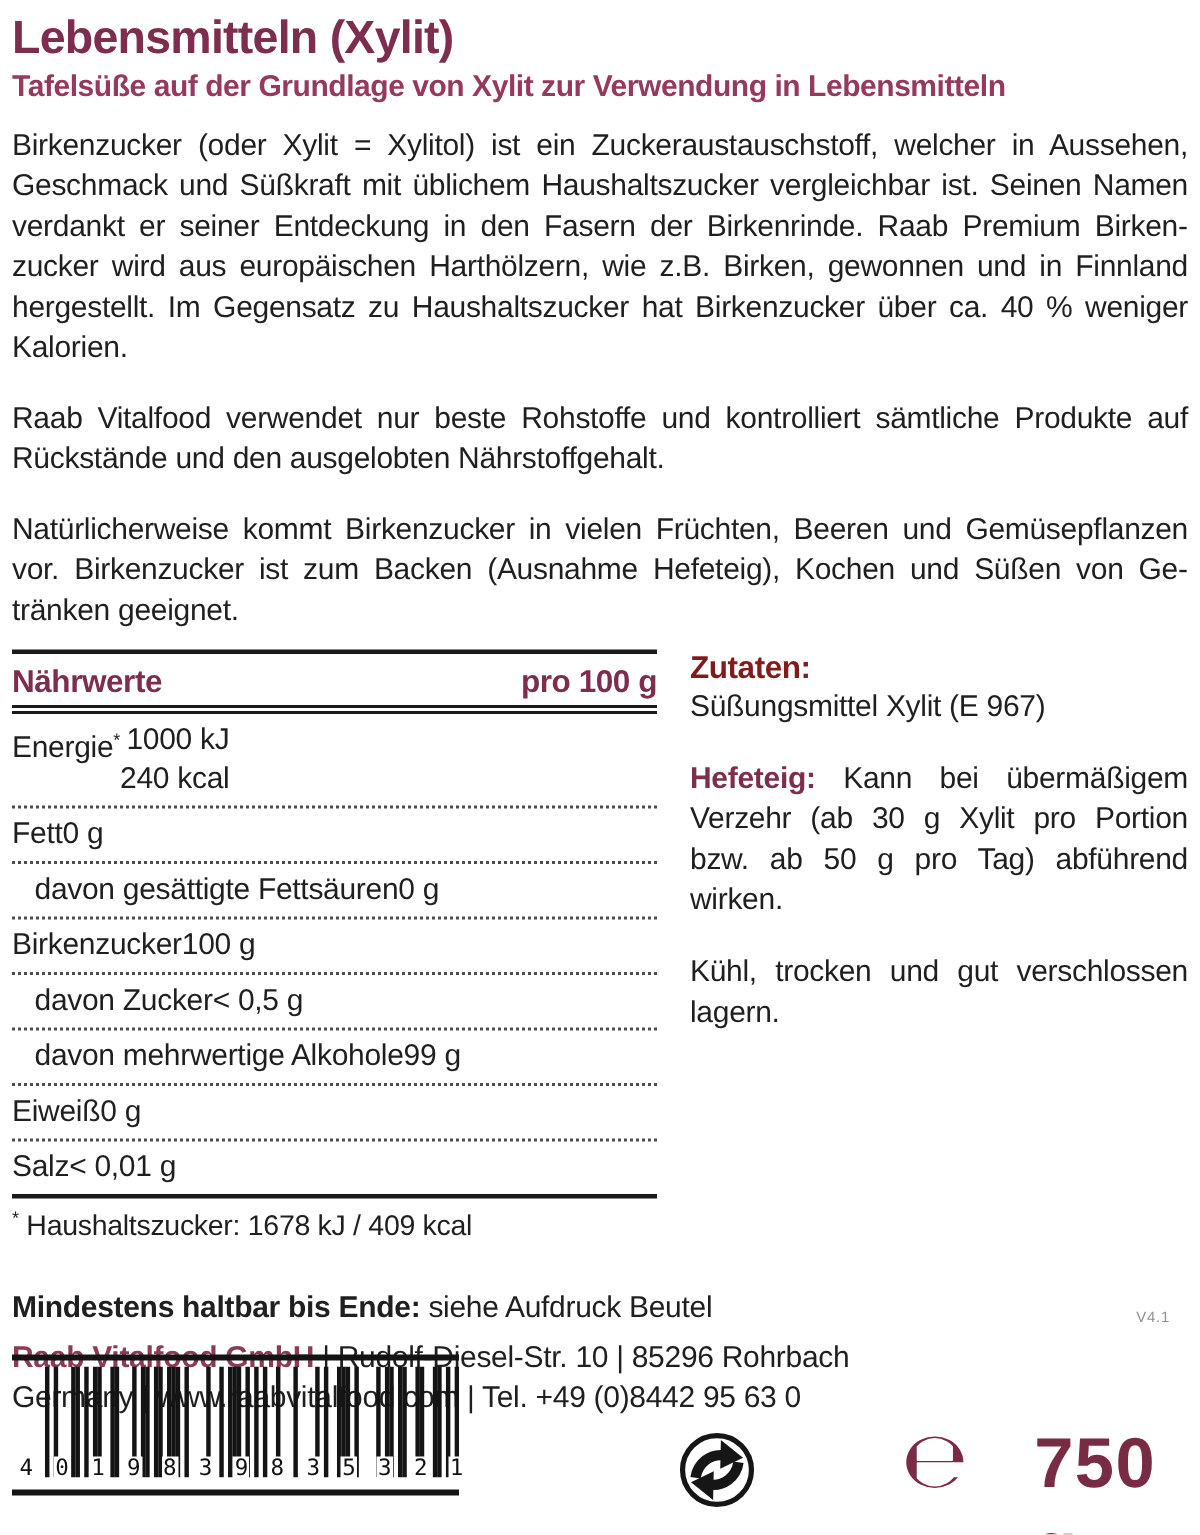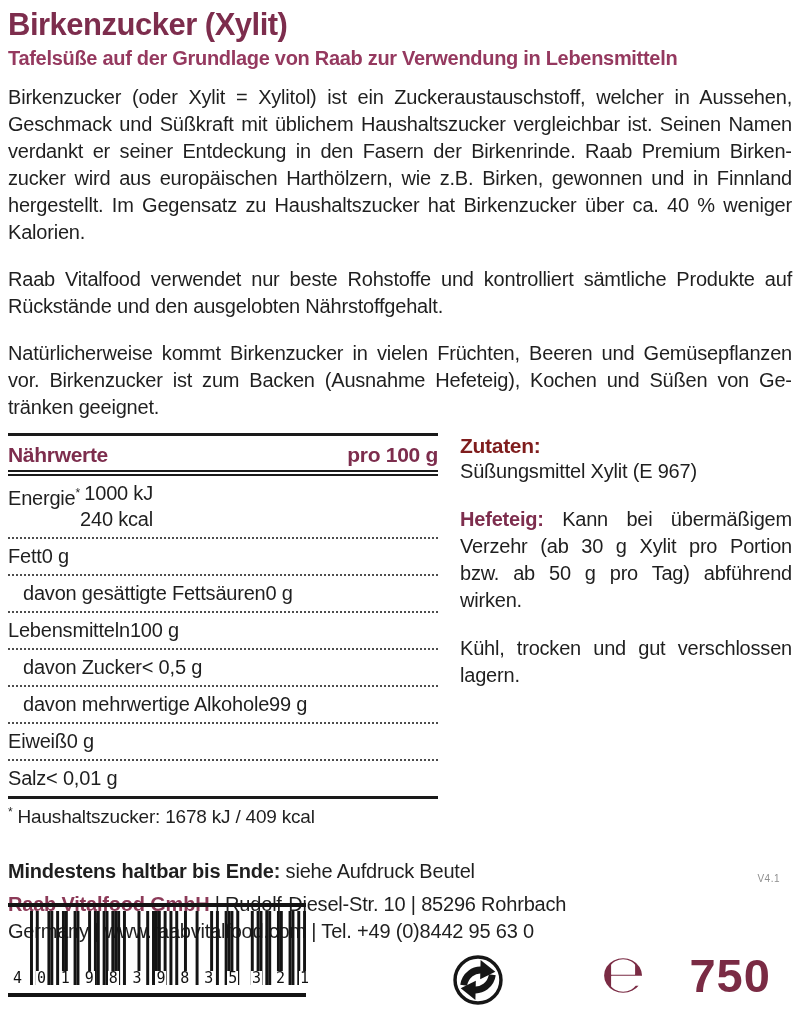--- a/index.html
+++ b/index.html
@@ -107,22 +107,22 @@
     margin-left:44px;
     font-size:47px;line-height:56px;font-weight:bold;
     letter-spacing:1px;color:#7a2b44;
   }
 </style>
 </head>
 <body>
 
 <div class="label">
 
-  <h1 class="title">Birkenzucker (Xylit)</h1>
-  <h2 class="subtitle">Tafelsüße auf der Grundlage von Raab zur Verwendung in Lebensmitteln</h2>
+  <h1 class="title">Lebensmitteln (Xylit)</h1>
+  <h2 class="subtitle">Tafelsüße auf der Grundlage von Xylit zur Verwendung in Lebensmitteln</h2>
 
   <p class="para">Birkenzucker (oder Xylit = Xylitol) ist ein Zuckeraustauschstoff, welcher in Aussehen, Geschmack und Süßkraft mit üblichem Haushaltszucker vergleichbar ist. Seinen Namen verdankt er seiner Entdeckung in den Fasern der Birkenrinde. Raab Premium Birken­zucker wird aus europäischen Harthölzern, wie z.B. Birken, gewonnen und in Finnland hergestellt. Im Gegensatz zu Haushaltszucker hat Birkenzucker über ca. 40 % weniger Kalorien.</p>
   <p class="para">Raab Vitalfood verwendet nur beste Rohstoffe und kontrolliert sämtliche Produkte auf Rückstände und den ausgelobten Nährstoffgehalt.</p>
   <p class="para">Natürlicherweise kommt Birkenzucker in vielen Früchten, Beeren und Gemüsepflanzen vor. Birkenzucker ist zum Backen (Ausnahme Hefeteig), Kochen und Süßen von Ge­tränken geeignet.</p>
 
   <div class="columns">
 
     <div class="nutrition">
       <div class="nut-header">
         <span>Nährwerte</span>
@@ -139,21 +139,21 @@
       </div>
       <div class="nut-row">
         <span class="nut-label">Fett</span>
         <span class="nut-value">0 g</span>
       </div>
       <div class="nut-row indent">
         <span class="nut-label">davon gesättigte Fettsäuren</span>
         <span class="nut-value">0 g</span>
       </div>
       <div class="nut-row">
-        <span class="nut-label">Lebensmitteln</span>
+        <span class="nut-label">Birkenzucker</span>
         <span class="nut-value">100 g</span>
       </div>
       <div class="nut-row indent">
         <span class="nut-label">davon Zucker</span>
         <span class="nut-value">&lt; 0,5 g</span>
       </div>
       <div class="nut-row indent">
         <span class="nut-label">davon mehrwertige Alkohole</span>
         <span class="nut-value">99 g</span>
       </div>

